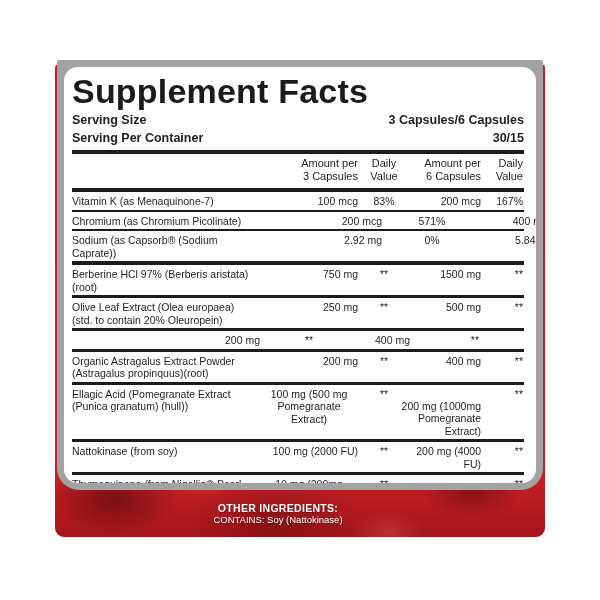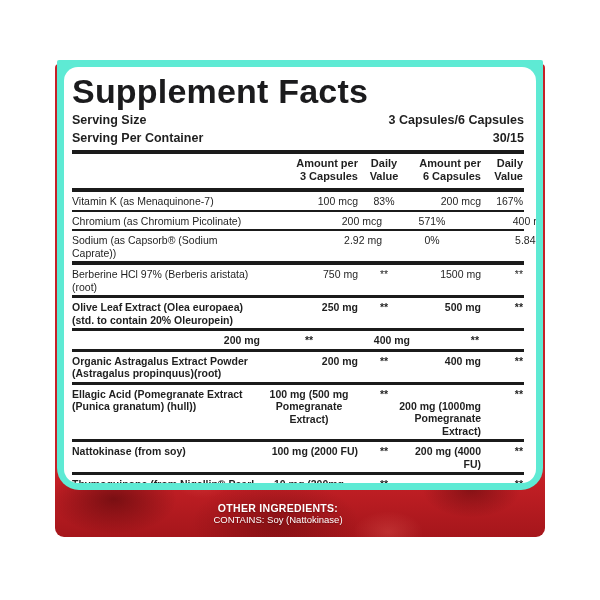--- a/index.html
+++ b/index.html
@@ -15,21 +15,21 @@
       radial-gradient(120px 60px at 45% 97%, rgba(90,8,10,0.45), rgba(90,8,10,0) 70%),
       radial-gradient(70px 40px at 85% 90%, rgba(80,6,8,0.5), rgba(80,6,8,0) 70%),
       radial-gradient(50px 30px at 68% 99%, rgba(255,120,110,0.25), rgba(255,120,110,0) 70%),
       radial-gradient(40px 26px at 30% 88%, rgba(255,110,100,0.2), rgba(255,110,100,0) 70%),
       linear-gradient(180deg, #c62026 0%, #c82127 86%, #a5161b 100%);
   }
 
   
   .frame {
     position:absolute; left:57px; top:60px; width:486px; height:430px;
-    background:#5eead4; border-radius:2px 2px 22px 22px; padding:7px;
+    background:#a3a3a3; border-radius:2px 2px 22px 22px; padding:7px;
   }
   .inner {
     background:#ffffff; width:100%; height:100%;
     border-radius:14px; padding:3px 12px 0 8px; overflow:hidden;
   }
 
   .title { font-size:34px; font-weight:bold; letter-spacing:0.2px; color:#1b1b1d; line-height:38px; margin:2px 0 1px; }
 
   .serving-row { display:flex; justify-content:space-between; font-weight:bold; font-size:12.5px; line-height:18px; }
   .bar { background:#1b1b1b; border:none; }
@@ -37,26 +37,26 @@
 
   .row { display:grid; grid-template-columns:188px 98px 52px 71px 44px; align-items:start; }
   .row > div { white-space:pre-line; }
   .c-name { text-align:left; white-space:pre; }
   .c-a3, .c-a6 { text-align:right; }
   .c-a3.multi { text-align:center; }
   .c-a6.multi { text-align:right; margin-left:-30px; width:101px;margin-top:12px; }
   .c-dv3 { text-align:center; }
   .c-dv6 { text-align:right; padding-right:2px; }
 
-  .header-row { font-weight:bold; font-size:11px; line-height:12.5px; padding:3px 0 3px; }
+  .header-row { font-weight:normal; font-size:11px; line-height:12.5px; padding:3px 0 3px; }
   .header-row > div { white-space:pre-line; }
 
   .ing-row { font-size:10.5px; line-height:12.5px; padding:3px 0 2px; }
   .ing-row.sep-normal { border-top:2px solid #1b1b1b;gap:24px; }
-  .ing-row.sep-medium { border-top:3px solid #1b1b1b;font-weight:bold; }
+  .ing-row.sep-medium { border-top:3px solid #1b1b1b; }
   .ing-row.sep-thick  { border-top:4px solid #1b1b1b; }
 
   
   .red-content {
     position:absolute; left:55px; top:491px; width:446px; height:46px;
     color:#ffffff; text-align:center; display:flex; flex-direction:column; justify-content:center;
     text-shadow:0 1px 1px rgba(60,0,0,0.35);
   }
   .oi-heading { font-size:10.5px; font-weight:bold; letter-spacing:0.3px; line-height:12px; }
   .oi-line { font-size:13px; line-height:16px; }

